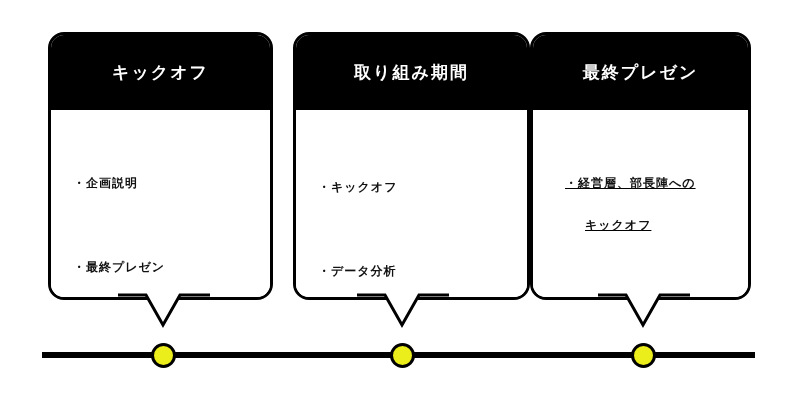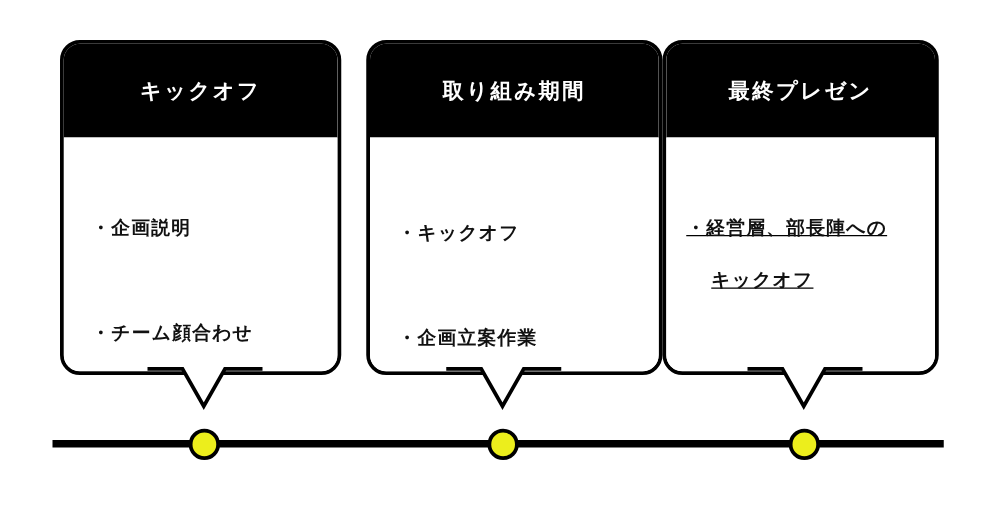--- a/index.html
+++ b/index.html
@@ -54,21 +54,21 @@
     justify-content: center;
     padding-top: 0;
     height: 187px;
   }
   .bullet-list {
     list-style: none;
     margin: 0;
     padding: 0 0 0 22px;
   }
   .bullet-item {
-    font-size: 15px;
+    font-size: 12px;
     font-weight: bold;
     color: #111111;
     line-height: 42px;
     letter-spacing: 1px;
     white-space: pre-line;
     text-indent: 0;
   }
   .bullet-item .cont {
     display: block;
     padding-left: 20px;
@@ -103,60 +103,60 @@
   <div class="card" style="left:48px; top:32px; width:225px; height:268px;">
     <div class="card-header">
       <span>キックオフ</span>
     </div>
     <div class="card-body center-block">
       <ul class="bullet-list">
         <li class="bullet-item">
           <span>・企画説明</span>
         </li>
         <li class="bullet-item">
-          <span>・チーム顔合わせ</span>
+          <span>・最終プレゼン</span>
         </li>
       </ul>
     </div>
   </div>
 
   <svg class="tail" style="left:118px; top:292px;" width="92" height="40" viewBox="0 0 92 40">
     <path d="M 0 3 L 28 3 L 45 33 L 62 3 L 92 3" fill="#ffffff" stroke="#000000" stroke-width="3" stroke-linejoin="miter" stroke-linecap="butt"></path>
   </svg>
 
   <div class="card" style="left:293px; top:32px; width:237px; height:268px;">
     <div class="card-header">
       <span>取り組み期間</span>
     </div>
     <div class="card-body">
       <ul class="bullet-list">
         <li class="bullet-item">
           <span>・キックオフ</span>
         </li>
         <li class="bullet-item">
-          <span>・企画立案作業</span>
+          <span>・データ分析</span>
         </li>
         <li class="bullet-item">
           
           
         </li>
       </ul>
     </div>
   </div>
 
   <svg class="tail" style="left:357px; top:292px;" width="92" height="40" viewBox="0 0 92 40">
     <path d="M 0 3 L 28 3 L 45 33 L 62 3 L 92 3" fill="#ffffff" stroke="#000000" stroke-width="3" stroke-linejoin="miter" stroke-linecap="butt"></path>
   </svg>
 
   <div class="card" style="left:530px; top:32px; width:221px; height:268px;text-decoration:underline;">
     <div class="card-header">
       <span>最終プレゼン</span>
     </div>
     <div class="card-body center-block">
-      <ul class="bullet-list" style="padding-left:16px;">
+      <ul class="bullet-list" style="padding-left:32px;">
         <li class="bullet-item">
           <span>・経営層、部長陣への</span>
           <span class="cont">キックオフ</span>
         </li>
       </ul>
     </div>
   </div>
 
   <svg class="tail" style="left:598px; top:292px;" width="92" height="40" viewBox="0 0 92 40">
     <path d="M 0 3 L 28 3 L 45 33 L 62 3 L 92 3" fill="#ffffff" stroke="#000000" stroke-width="3" stroke-linejoin="miter" stroke-linecap="butt"></path>

